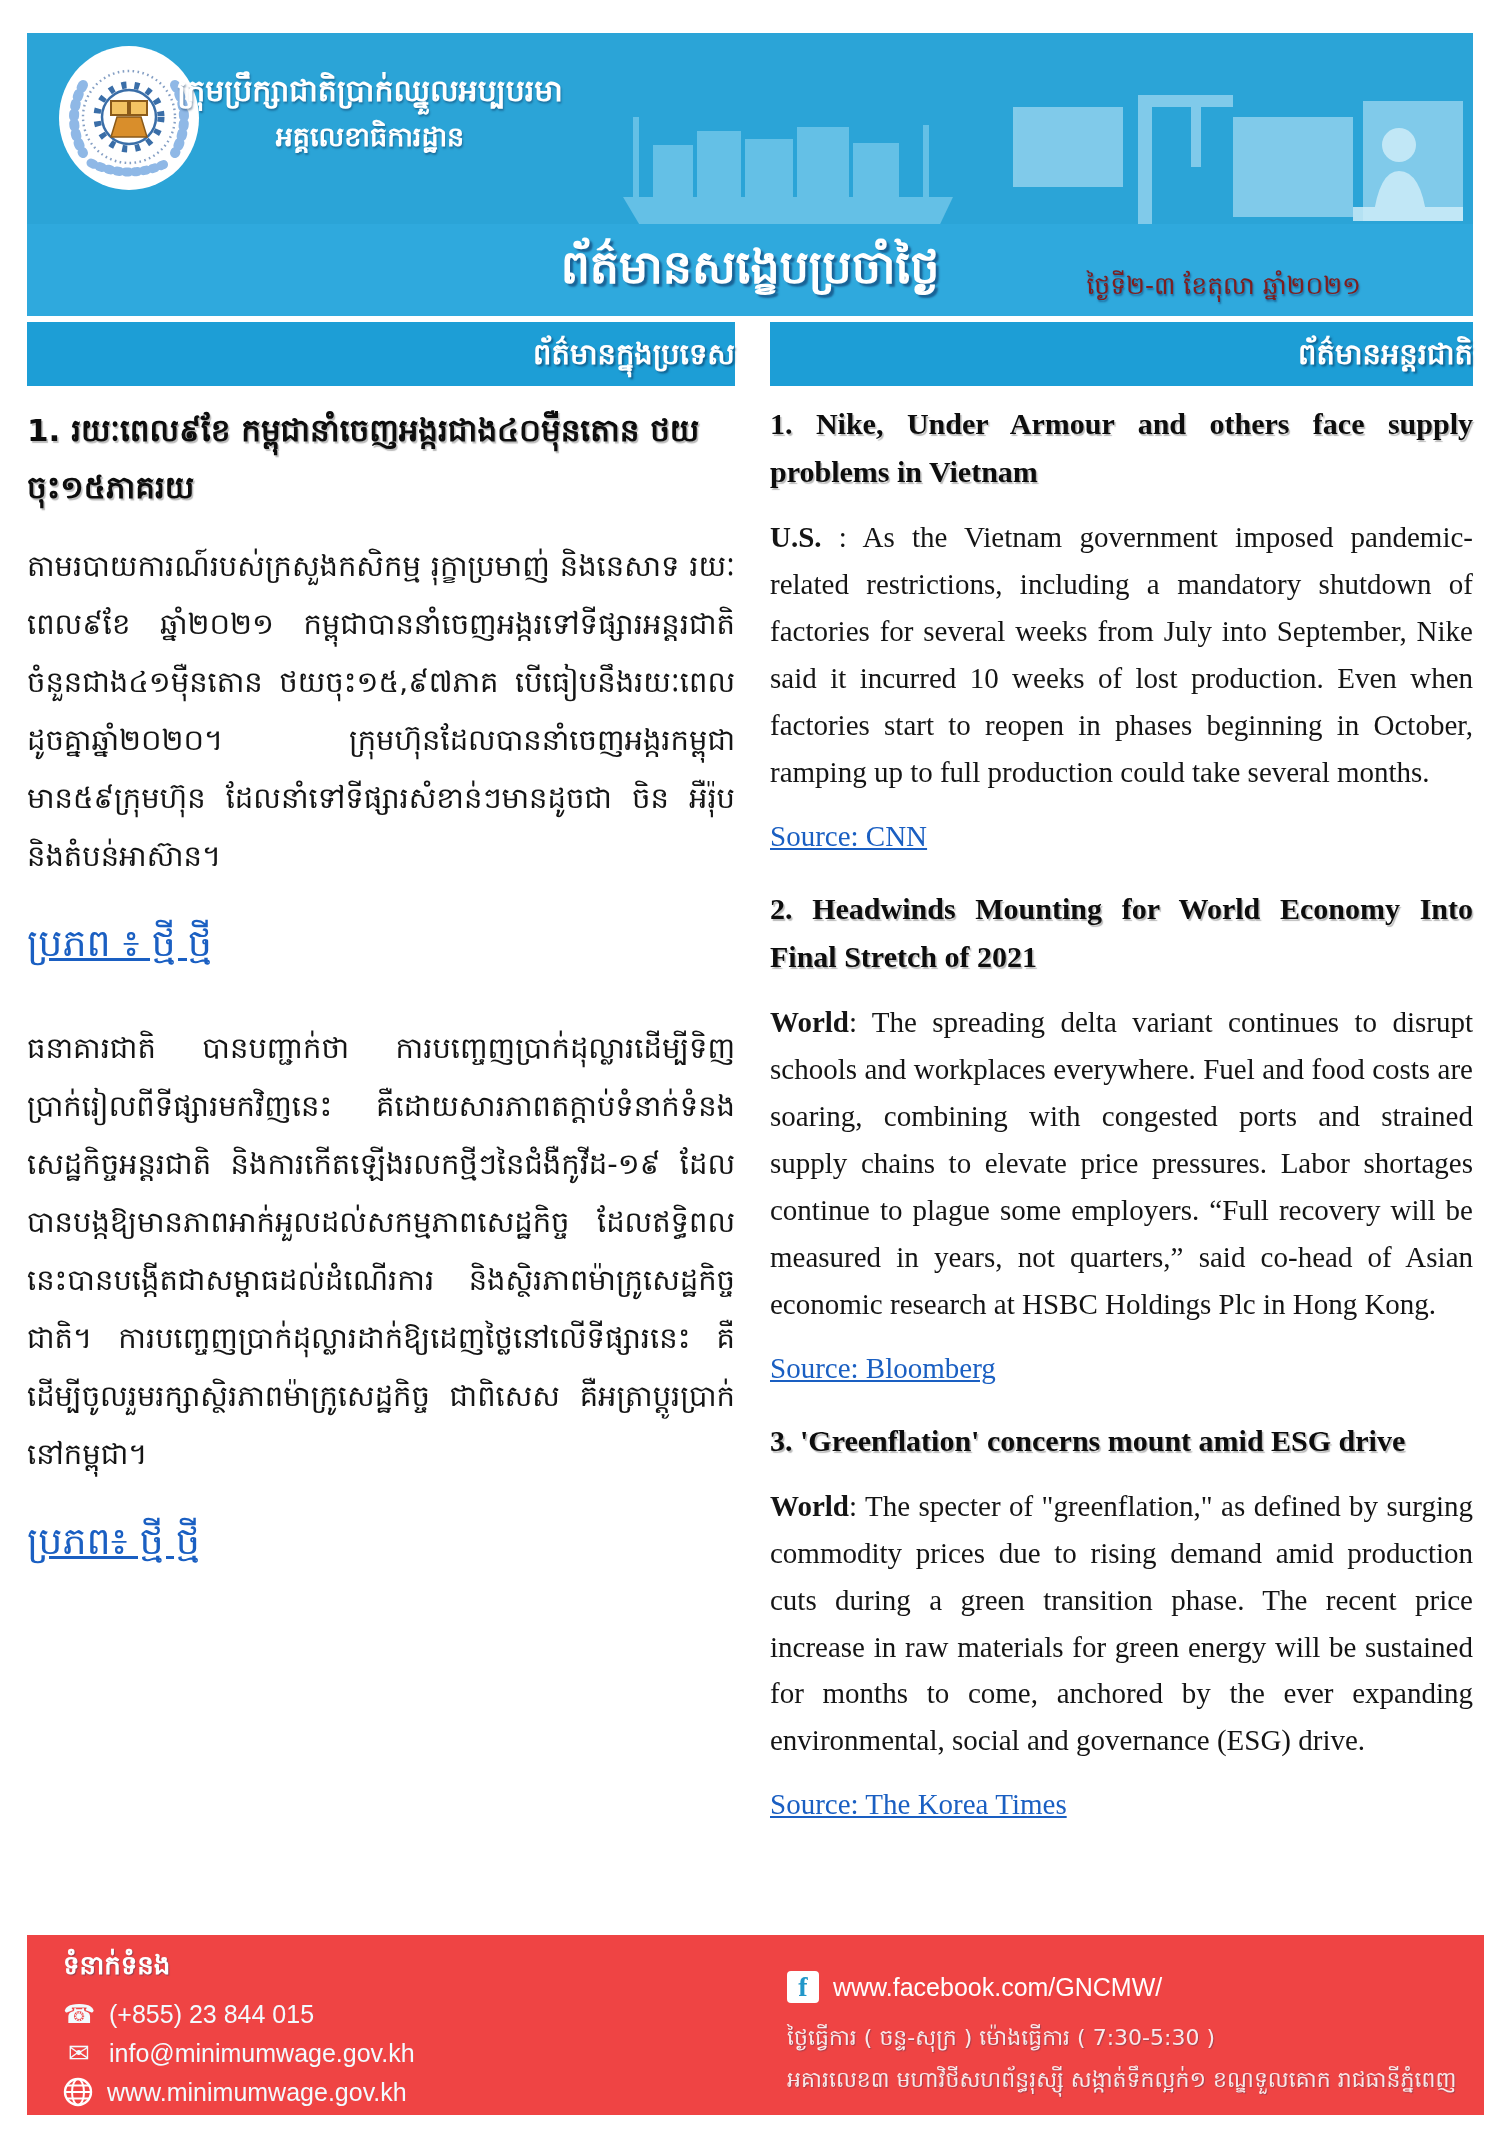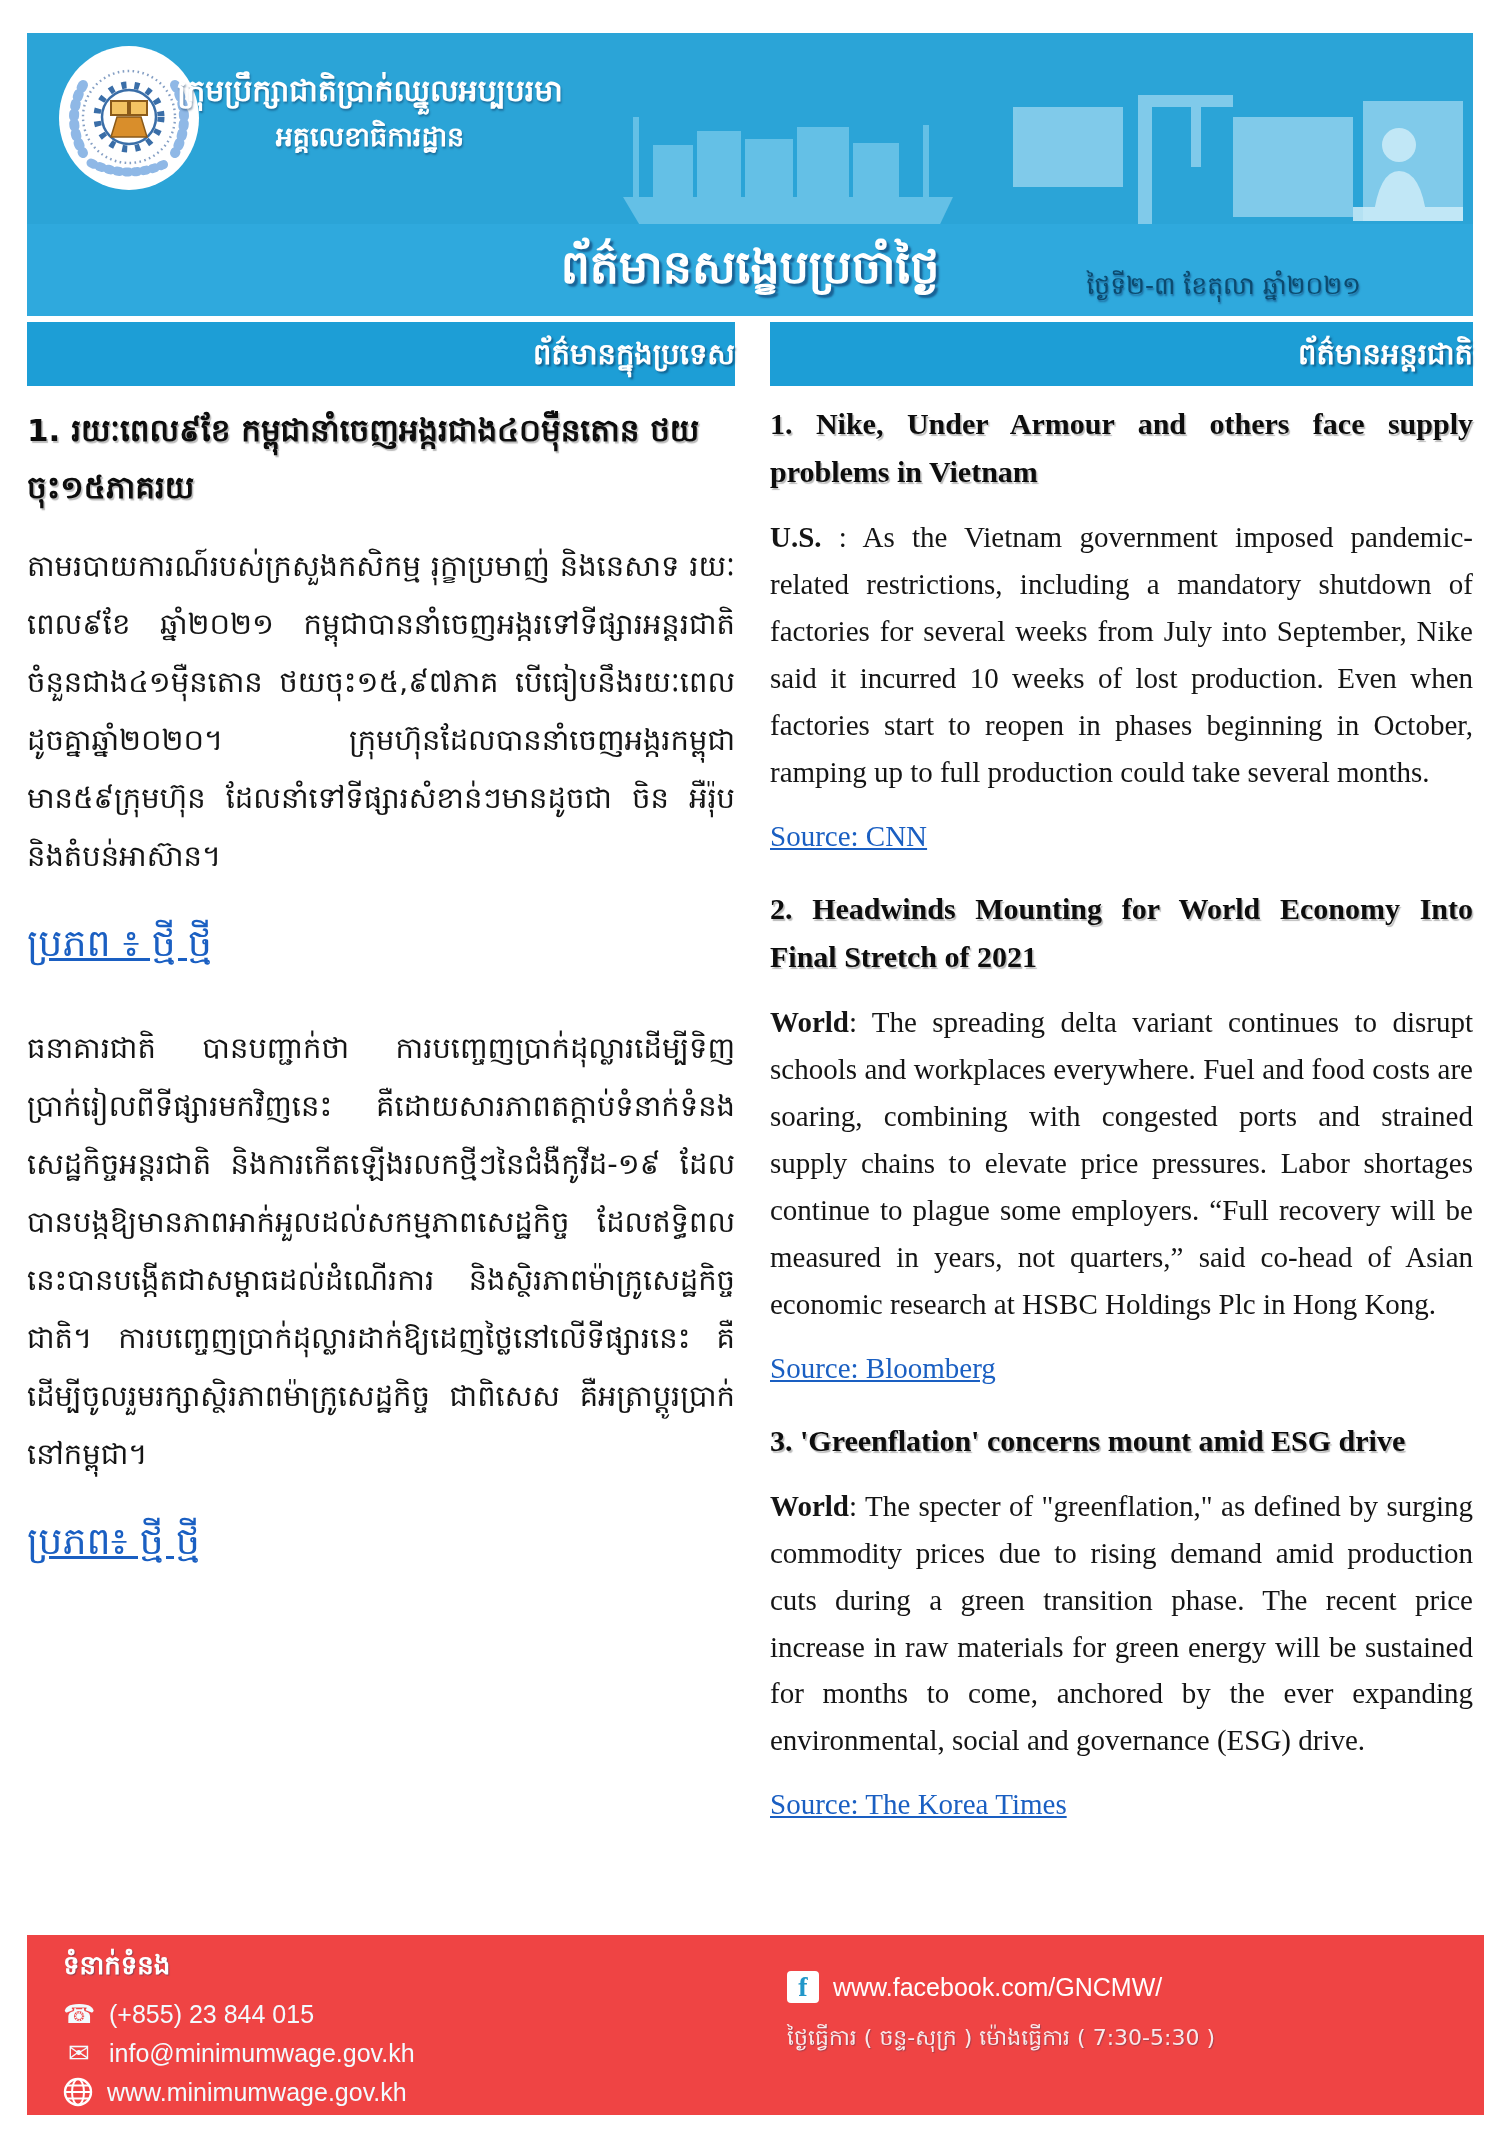--- a/index.html
+++ b/index.html
@@ -26,21 +26,21 @@
     position:absolute;left:27px;top:224px;width:1446px;height:92px;
     background:#2fa9dd;
   }
   .banner-title{
     position:absolute;left:0;right:0;top:14px;text-align:center;
     font-family:"DejaVu Sans",sans-serif;font-weight:bold;font-size:46px;color:#fff;
     text-shadow:3px 3px 2px rgba(10,40,90,.55);
   }
   .banner-date{
     position:absolute;right:112px;bottom:10px;
-    font-family:"DejaVu Sans",sans-serif;font-size:25px;color:#0c4a6e;
+    font-family:"DejaVu Sans",sans-serif;font-size:25px;color:#7f1d1d;
     text-shadow:1px 2px 2px rgba(10,40,90,.5);
   }
 
   
   .col-bar{
     position:absolute;top:322px;height:64px;background:#1d9ed6;
     color:#fff;font-family:"DejaVu Sans",sans-serif;font-weight:bold;font-size:29px;
     text-align:right;line-height:64px;text-shadow:2px 2px 2px rgba(0,40,80,.5);
   }
   .col-bar-left{left:27px;width:708px;}
@@ -226,16 +226,17 @@
         </svg>
         <span>www.minimumwage.gov.kh</span>
       </div>
     </div>
     <div class="footer-right">
       <div class="fb-row">
         <span class="fb-icon">f</span>
         <span>www.facebook.com/GNCMW/</span>
       </div>
       <div class="footer-kh">ថ្ងៃធ្វើការ ( ចន្ទ-សុក្រ ) ម៉ោងធ្វើការ ( 7:30-5:30 )</div>
+      <div class="footer-kh">អគារលេខ៣ មហាវិថីសហព័ន្ធរុស្ស៊ី សង្កាត់ទឹកល្អក់១ ខណ្ឌទួលគោក រាជធានីភ្នំពេញ</div>
     </div>
   </footer>
 
 </div>
 
 </body></html>

